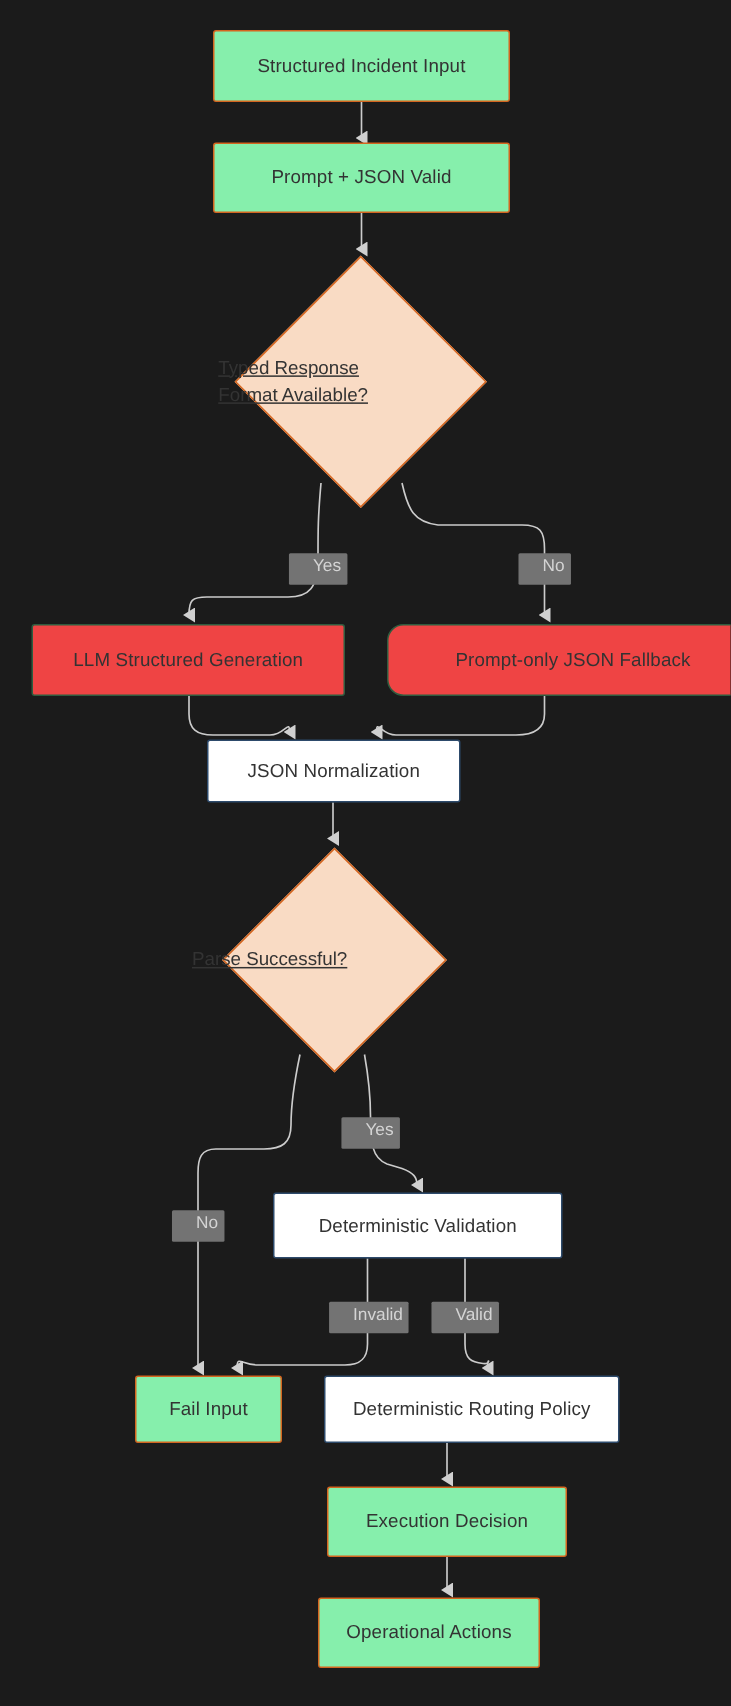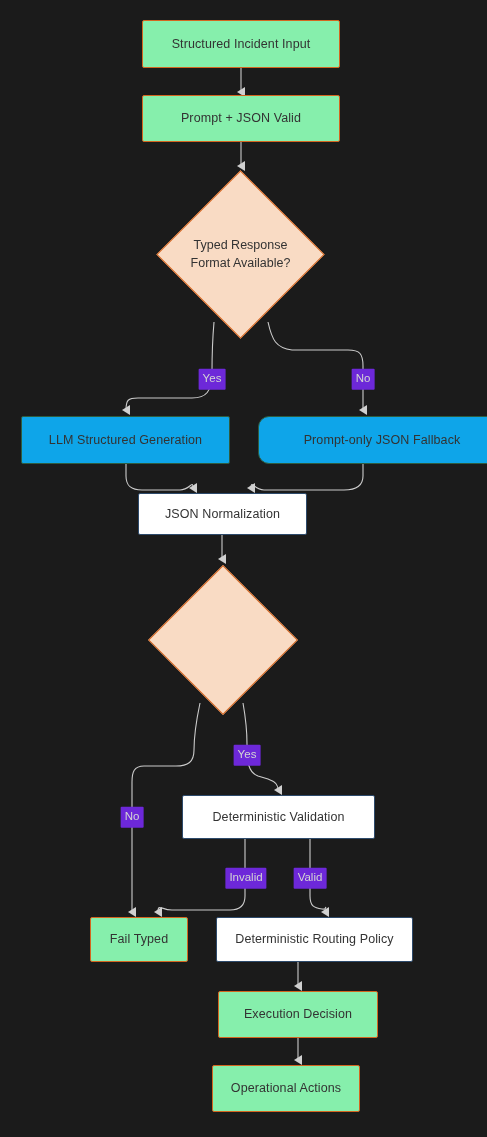--- a/index.html
+++ b/index.html
@@ -40,21 +40,21 @@
     line-height: 1.35;
     color: #333333;
     letter-spacing: 0.1px;
   }
   .node.proc {
     border-width: 1px;
     border-style: solid;
     border-radius: 2px;
   }
   .fill-peach { background: #86efac; border-color: #d4651f; }
-  .fill-green { background: #0ea5e9; border-color: #2f5c3f; align-items: center; }
+  .fill-green { background: #ef4444; border-color: #2f5c3f; align-items: center; }
   .fill-blue  { background: #ffffff; border-color: #2d4a6b; }
 
   
   .diamond-wrap {
     position: absolute;
   }
   .diamond-shape {
     position: absolute;
     left: 0; top: 0;
     width: 100%;
@@ -63,34 +63,35 @@
     border: 1px solid #d4651f;
     box-sizing: border-box;
     transform: rotate(45deg);
   }
   .diamond-label {
     position: absolute;
     left: 50%;
     top: 50%;
     transform: translate(-50%, -50%);
     width: 190px;
-    text-align: center;
+    text-align: left;
     font-size: 12.5px;
     line-height: 1.5;
     color: #333333;
     white-space: pre-line;
     pointer-events: none;
+    text-decoration: underline;
   }
   .edge-label {
     position: absolute;
-    background: #6d28d9;
+    background: #737373;
     color: #d4d4d4;
     font-size: 11.5px;
     line-height: 1;
-    padding: 4px 4px 5px 4px;
+    padding: 4px 4px 5px 16px;
     border-radius: 1px;
     white-space: nowrap;
     transform: translate(-50%, -50%);
   }
 </style>
 </head>
 <body>
 
 <div id="flow-root">
 
@@ -159,28 +160,29 @@
   <div class="node proc fill-green" style="left:258px; top:416px; width:248px; height:48px;border-radius:11px;">
     <span>Prompt-only JSON Fallback</span>
   </div>
 
   <div class="node proc fill-blue" style="left:138px; top:493px; width:169px; height:42px;">
     <span>JSON Normalization</span>
   </div>
 
   <div class="diamond-wrap" style="left:170px; top:587px; width:106px; height:106px;">
     <div class="diamond-shape"></div>
+    <div class="diamond-label">Parse Successful?</div>
   </div>
 
   <div class="node proc fill-blue" style="left:182px; top:795px; width:193px; height:44px;">
     <span>Deterministic Validation</span>
   </div>
 
   <div class="node proc fill-peach" style="left:90px; top:917px; width:98px; height:45px;">
-    <span>Fail Typed</span>
+    <span>Fail Input</span>
   </div>
 
   <div class="node proc fill-blue" style="left:216px; top:917px; width:197px; height:45px;">
     <span>Deterministic Routing Policy</span>
   </div>
 
   <div class="node proc fill-peach" style="left:218px; top:991px; width:160px; height:47px;">
     <span>Execution Decision</span>
   </div>
 

